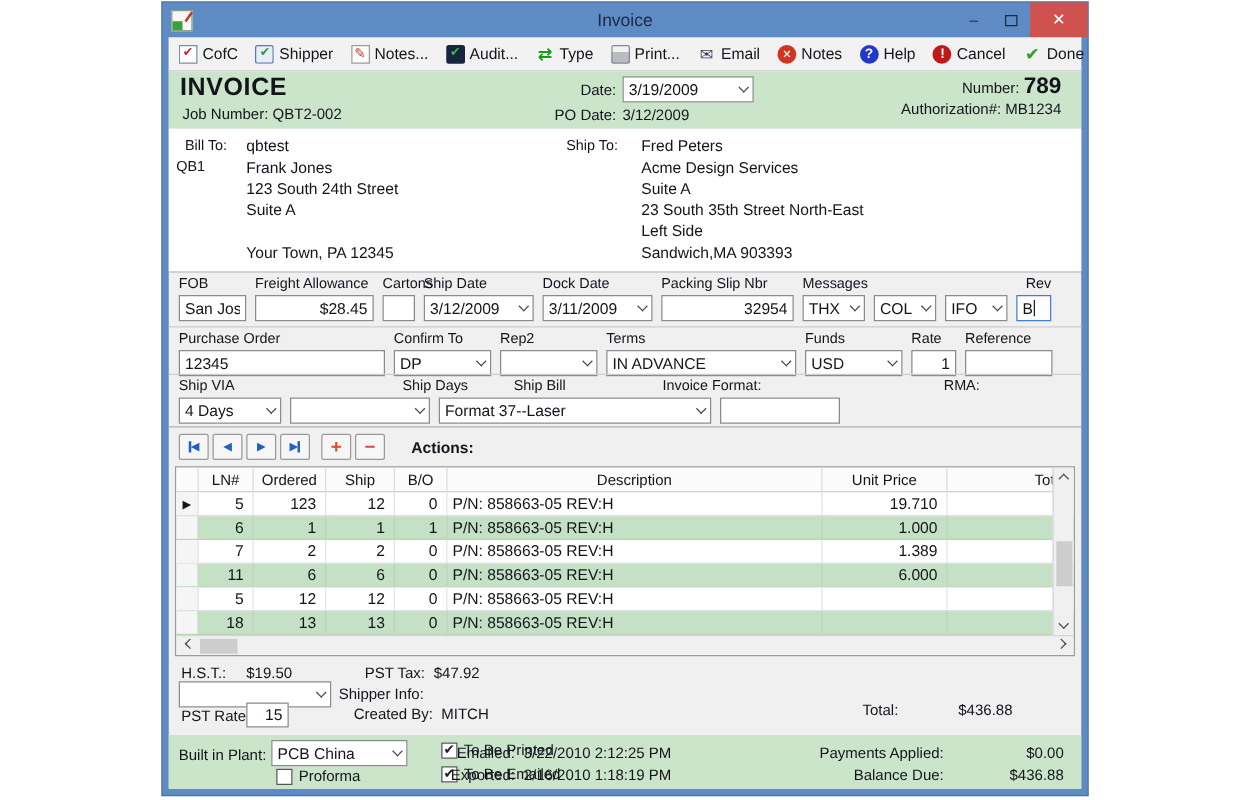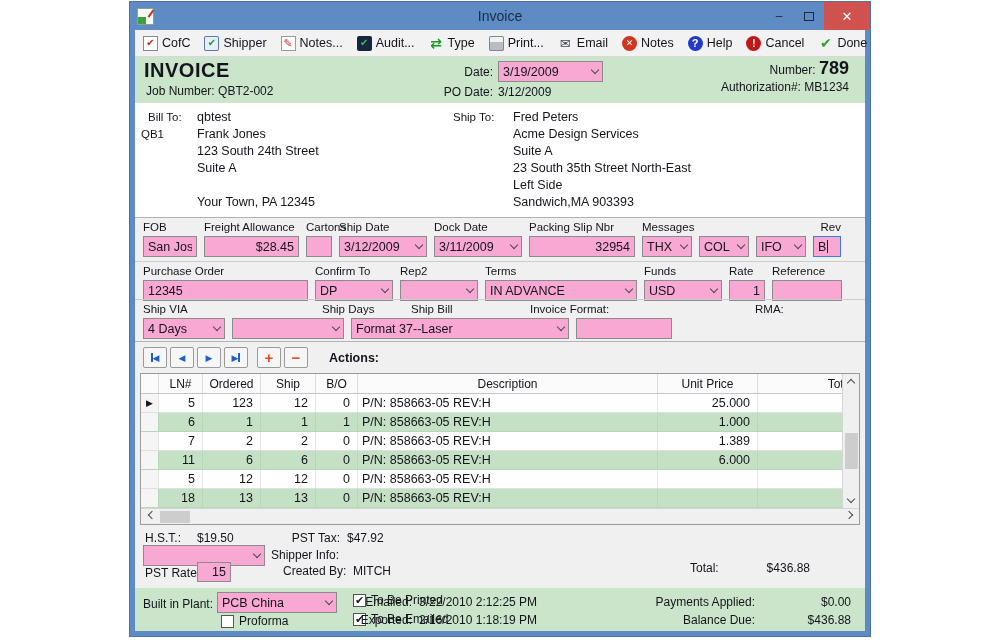--- a/index.html
+++ b/index.html
@@ -57,21 +57,21 @@
   .bill-lines { position:absolute; left:62px; top:6px; }
   .ship-label { left:318px; top:8px; }
   .ship-lines { position:absolute; left:378px; top:6px; }
   
   .sec { flex:none; padding:3px 8px 0 8px; }
   .sec1 { height:44px; border-top:1px solid #b2b2b2; }
   .sec2 { height:38px; border-top:1px solid #cdcdcd; }
   .sec3 { height:42px; border-top:1px solid #cdcdcd; }
   .lrow { display:flex; gap:7px; height:15px; font-size:11.5px; white-space:nowrap; }
   .frow { display:flex; gap:7px; }
-  .field { background:#f9a8d4; border:1px solid #8b8b8b; height:21px; display:flex; align-items:center;
+  .field { background:#ffffff; border:1px solid #8b8b8b; height:21px; display:flex; align-items:center;
     padding:0 4px; font-size:12.5px; white-space:nowrap; overflow:hidden; }
   .field .val { overflow:hidden; }
   .field.rnum { justify-content:flex-end; }
   .combo .chev { margin-left:auto; flex:none; }
   .chev { width:6px; height:6px; border-right:1.6px solid #4a4a4a; border-bottom:1.6px solid #4a4a4a;
     transform:rotate(45deg); display:inline-block; margin-top:-3px; }
   .chev.up { transform:rotate(225deg); margin-top:3px; }
   .chev.lt { transform:rotate(135deg); margin-left:2px; }
   .chev.rt { transform:rotate(-45deg); margin-right:2px; }
   .focusfield { border:1px solid #3d7edb; }
@@ -116,21 +116,21 @@
   .hthumb { width:30px; height:12px; background:#cdcdcd; margin-left:2px; }
   .vscroll .dnwrap { margin-top:auto; }
   
   .totals { height:60px; position:relative; flex:none; }
   .totals .t { position:absolute; white-space:nowrap; }
   .taxcombo { position:absolute; left:8px; top:20px; width:122px; height:21px; }
   .pstinput { position:absolute; left:62px; top:37px; width:34px; height:20px; justify-content:flex-end; }
   
   .footer { margin-top:auto; height:43px; background:#cbe5cb; position:relative; flex:none; }
   .footer .t { position:absolute; white-space:nowrap; }
-  .builtcombo { position:absolute; left:82px; top:4px; width:120px; height:21px;align-items:center; }
+  .builtcombo { position:absolute; left:82px; top:4px; width:109px; height:21px;align-items:center; }
   .cb { width:13px; height:13px; background:#fff; border:1px solid #555; display:inline-flex;
     align-items:center; justify-content:center; font-size:11px; font-weight:bold; color:#222;
     margin-right:5px; vertical-align:-2px; line-height:1; }
   .cbrow { position:absolute; display:flex; align-items:center; }
   .rlab { display:inline-block; text-align:right; }
 </style>
 </head>
 <body>
 
 <div id="window">
@@ -375,21 +375,21 @@
           <div class="gc clast">Total</div>
         </div>
       <div class="gbody">
           <div class="grow">
             <div class="gc mark">▶</div>
             <div class="gc num">5</div>
             <div class="gc num">123</div>
             <div class="gc num">12</div>
             <div class="gc num">0</div>
             <div class="gc txt">P/N: 858663-05 REV:H</div>
-            <div class="gc num">25.000</div>
+            <div class="gc num">19.710</div>
             <div class="gc num"></div>
           </div>
           <div class="grow alt">
             <div class="gc mark"></div>
             <div class="gc num">6</div>
             <div class="gc num">1</div>
             <div class="gc num">1</div>
             <div class="gc num">1</div>
             <div class="gc txt">P/N: 858663-05 REV:H</div>
             <div class="gc num">1.000</div>

